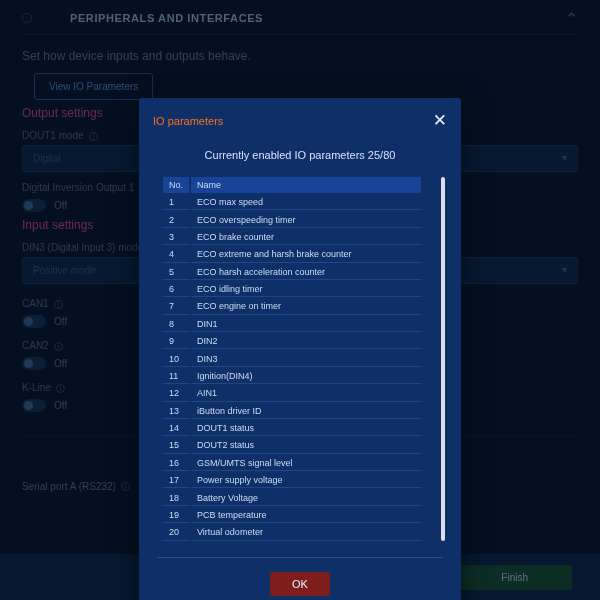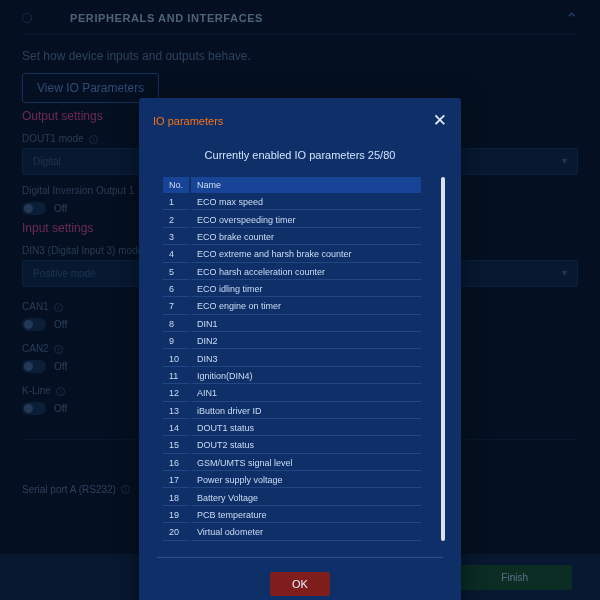--- a/index.html
+++ b/index.html
@@ -3,21 +3,21 @@
 <meta charset="utf-8">
 <style>
   * { box-sizing: border-box; margin: 0; padding: 0; font-family: -apple-system, "Segoe UI", Arial, sans-serif; }
   html,body { width:600px; height:600px; background:#061226; color:#9db6d6; overflow:hidden; }
   .page { padding:10px 22px 0; }
   .panel-header { display:flex; align-items:center; color:#a7c5e6; font-size:11px; letter-spacing:.6px; font-weight:600;gap:30px; }
   .panel-header .gear { width:10px; height:10px; border:1.5px solid #254a86; border-radius:50%; margin-right:8px; }
   .panel-header .chev { margin-left:auto; color:#3d6aa8; font-size:14px; }
   .hr { border-top:1px solid #0e2547; margin-top:8px; }
   .desc { font-size:12px; color:#5f7fa7; margin:14px 0 10px; }
-  .btn-outline { display:inline-block; border:1px solid #2a5aa2; color:#5f95e0; font-size:12px; padding:7px 14px; border-radius:3px; }
+  .btn-outline { display:inline-block; border:1px solid #2a5aa2; color:#5f95e0; font-size:10px; padding:7px 14px; border-radius:3px;margin-left:12px; }
   .section-title { color:#ec4899; font-size:12px; margin:6px 0 10px; }
   .field-label { font-size:10px; color:#557099; margin-bottom:4px; }
   .field-label .info, .inline-info { display:inline-block; width:9px; height:9px; border:1px solid #2f517f; border-radius:50%; margin-left:5px; font-size:7px; line-height:8px; text-align:center; color:#2f517f; }
   .select { width:100%; background:rgba(24,66,126,.42); border:1px solid rgba(40,95,160,.35); color:#3d5d8a; font-size:10px; padding:7px 10px; border-radius:3px; position:relative; }
   .select::after { content:"▾"; position:absolute; right:10px; top:6px; color:#47699a; font-size:10px; }
   .toggle-row { display:flex; align-items:center; margin-top:6px; }
   .toggle { width:24px; height:13px; background:#163158; border-radius:7px; position:relative; margin-right:8px; }
   .toggle::after { content:""; position:absolute; width:9px; height:9px; background:#4a6b97; border-radius:50%; top:2px; left:2px; }
   .toggle-label { font-size:10px; color:#5b7aa3; }
   .serial-row { display:flex; align-items:center; font-size:10px; color:#5e7ea8; margin:44px 0 0; }

